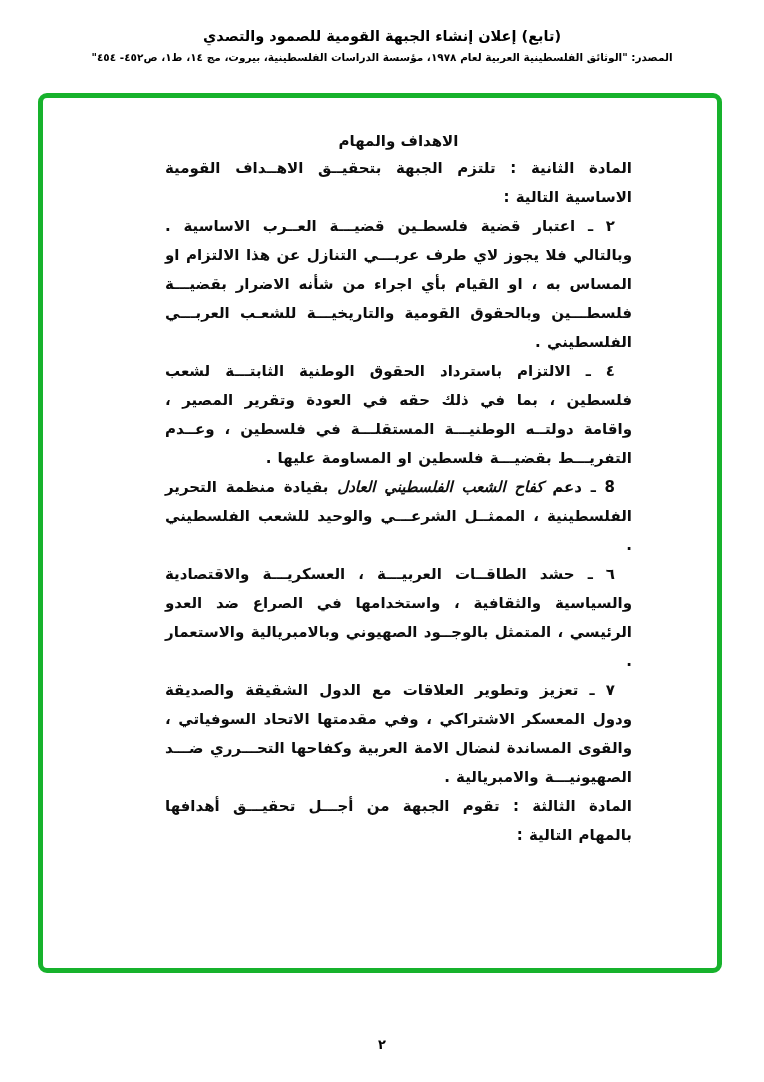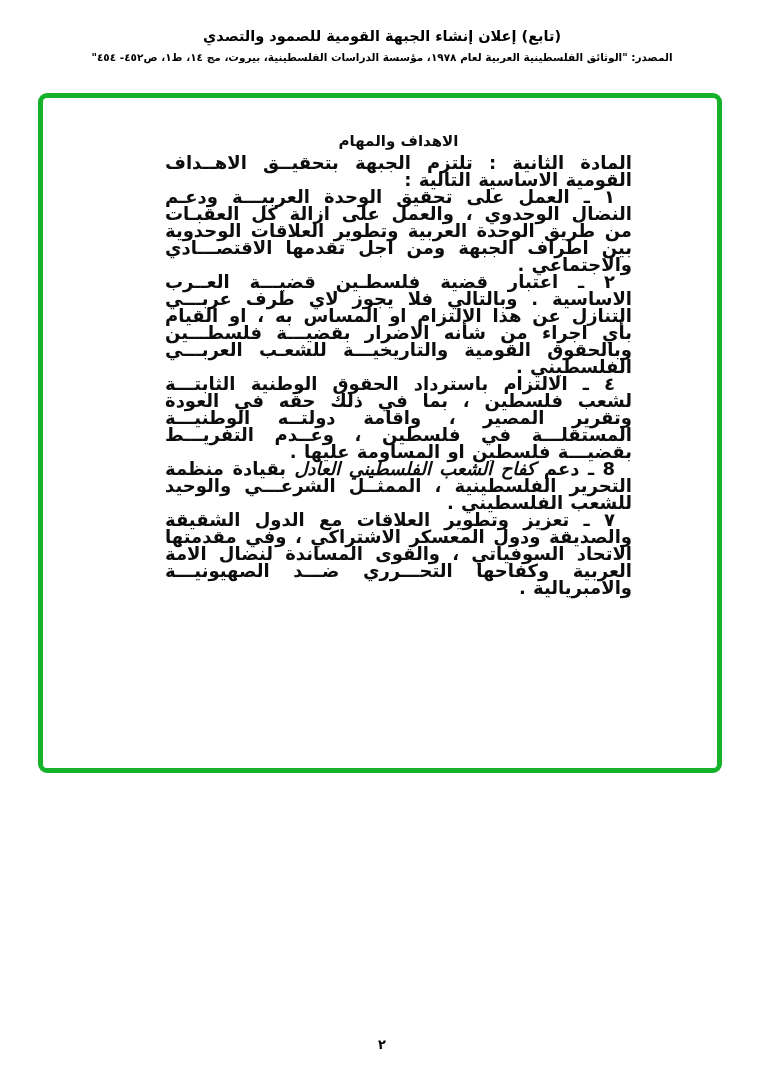--- a/index.html
+++ b/index.html
@@ -40,21 +40,21 @@
     font-size:10.5px;
     font-weight:bold;
     color:#000;
   }
   
   .green-frame{
     position:absolute;
     left:38px;
     top:93px;
     width:684px;
-    height:680px;
+    height:880px;
     box-sizing:border-box;
     border:5px solid var(--green);
     border-radius:9px;
     background:#ffffff;
   }
   
   .text-column{
     position:absolute;
     top:32px;
     right:85px;
@@ -63,23 +63,23 @@
   }
   .section-title{
     margin:0 0 1px 0;
     text-align:center;
     font-size:15px;
     font-weight:bold;
     line-height:23.4px;
   }
   .para{
     margin:0;
-    font-size:18px;
+    font-size:15px;
     font-weight:bold;
-    line-height:17px;
+    line-height:29px;
     text-align:justify;
     word-spacing:1px;
   }
   .para.item{
     text-indent:17px; 
   }
   .italic{
     font-style:italic;
   }
   
@@ -102,24 +102,25 @@
   <header class="page-header">
     <div class="doc-title">(تابع)  إعلان إنشاء الجبهة القومية للصمود والتصدي</div>
     <div class="doc-source">المصدر: "الوثائق الفلسطينية العربية لعام ١٩٧٨، مؤسسة الدراسات الفلسطينية، بيروت، مج ١٤، ط١، ص٤٥٢- ٤٥٤"</div>
   </header>
 
   <div class="green-frame">
     <div class="text-column">
       <h2 class="section-title">الاهداف والمهام</h2>
       <div id="paragraphs">
           <p class="para article"><span>المادة الثانية : تلتزم الجبهة بتحقيــق الاهــداف القومية الاساسية التالية :</span></p>
-          <p class="para item"><span>١ ـ العمل على تحقيق الوحدة العربيـــة ودعـم النضال الوحدوي ، والعمل على ازالة كل العقبـات من طريق الوحدة العربية وتطوير العلاقات الوحدوية بين اطراف الجبهة ومن اجل تقدمها الاقتصـــادي والاجتماعي .</span></p>
           <p class="para item"><span>٢ ـ اعتبار قضية فلسطـين قضيـــة العــرب الاساسية . وبالتالي فلا يجوز لاي طرف عربـــي التنازل عن هذا الالتزام او المساس به ، او القيام بأي اجراء من شأنه الاضرار بقضيـــة فلسطـــين وبالحقوق القومية والتاريخيـــة للشعـب العربـــي الفلسطيني .</span></p>
           <p class="para item"><span>٤ ـ الالتزام باسترداد الحقوق الوطنية الثابتـــة لشعب فلسطين ، بما في ذلك حقه في العودة وتقرير المصير ، واقامة دولتــه الوطنيـــة المستقلـــة في فلسطين ، وعــدم التفريـــط بقضيـــة فلسطين او المساومة عليها .</span></p>
           <p class="para item"><span>8 ـ دعم </span><span class="italic">كفاح الشعب الفلسطيني العادل</span><span> بقيادة منظمة التحرير الفلسطينية ، الممثــل الشرعـــي والوحيد للشعب الفلسطيني .</span></p>
+          <p class="para item"><span>٦ ـ حشد الطاقــات العربيـــة ، العسكريـــة والاقتصادية والسياسية والثقافية ، واستخدامها في الصراع ضد العدو الرئيسي ، المتمثل بالوجــود الصهيوني وبالامبريالية والاستعمار .</span></p>
           <p class="para item"><span>٧ ـ تعزيز وتطوير العلاقات مع الدول الشقيقة والصديقة ودول المعسكر الاشتراكي ، وفي مقدمتها الاتحاد السوفياتي ، والقوى المساندة لنضال الامة العربية وكفاحها التحـــرري ضـــد الصهيونيـــة والامبريالية .</span></p>
+          <p class="para article"><span>المادة الثالثة : تقوم الجبهة من أجـــل تحقيـــق أهدافها بالمهام التالية :</span></p>
         </div>
     </div>
   </div>
 
   <div class="page-number">٢</div>
 
 </div>
 
 </body></html>

